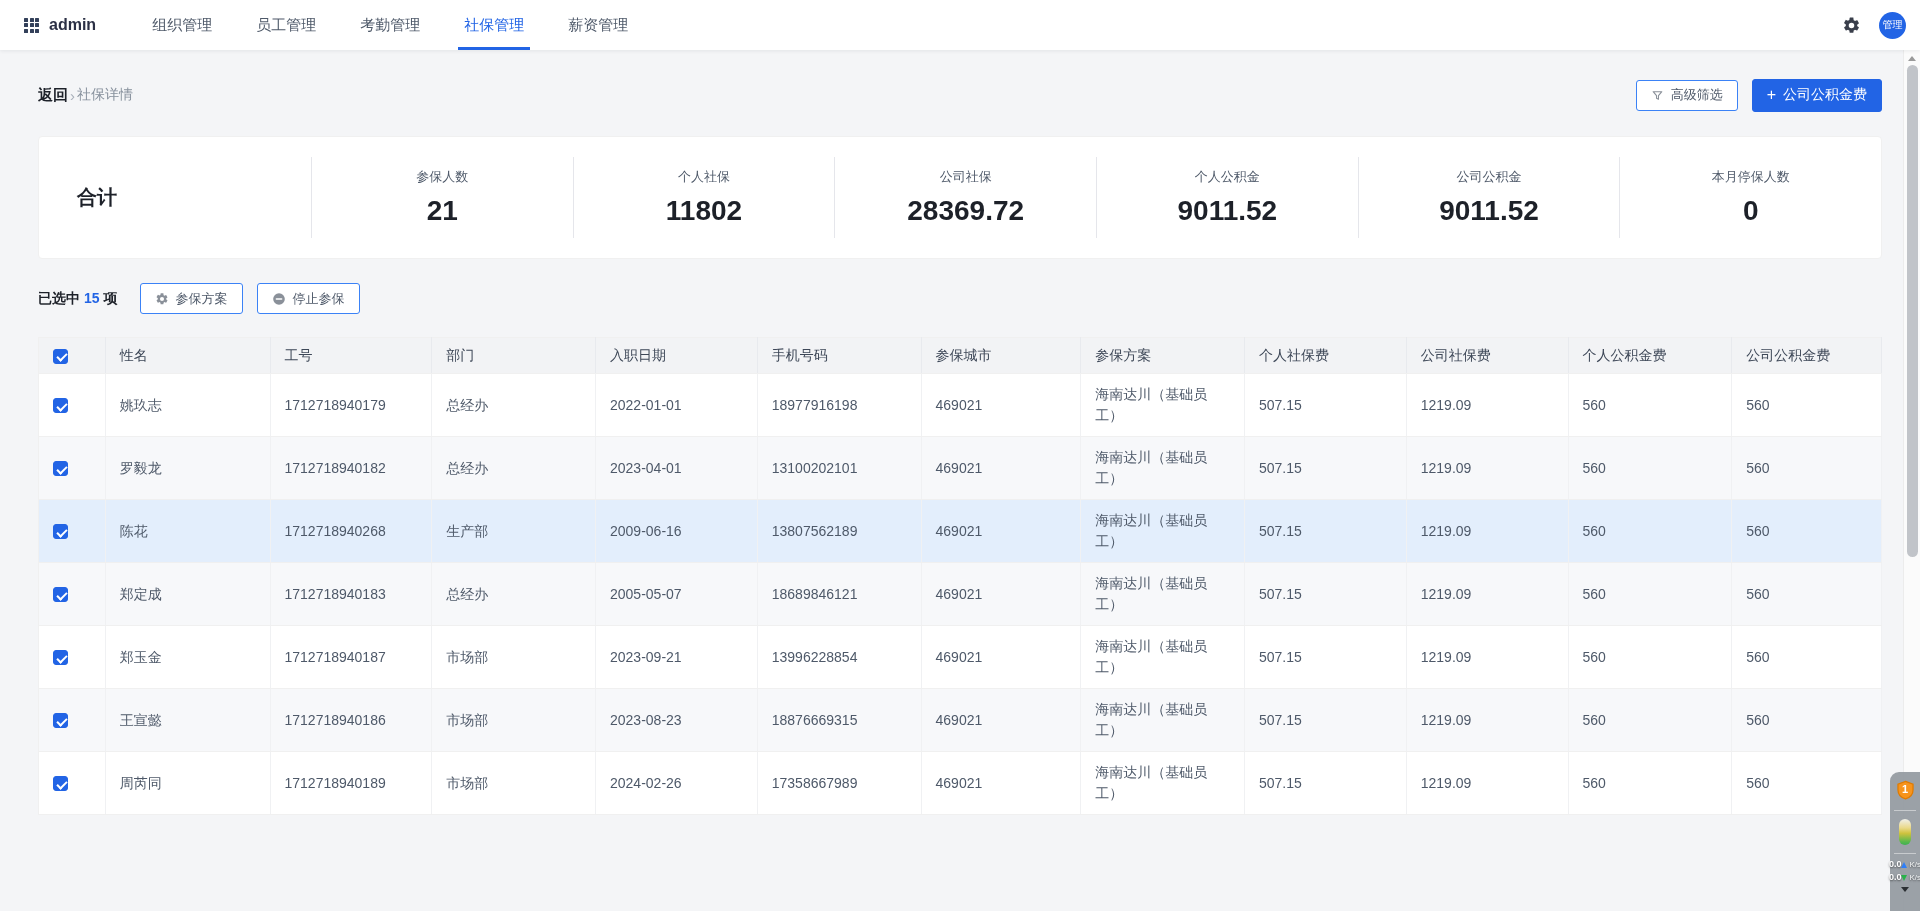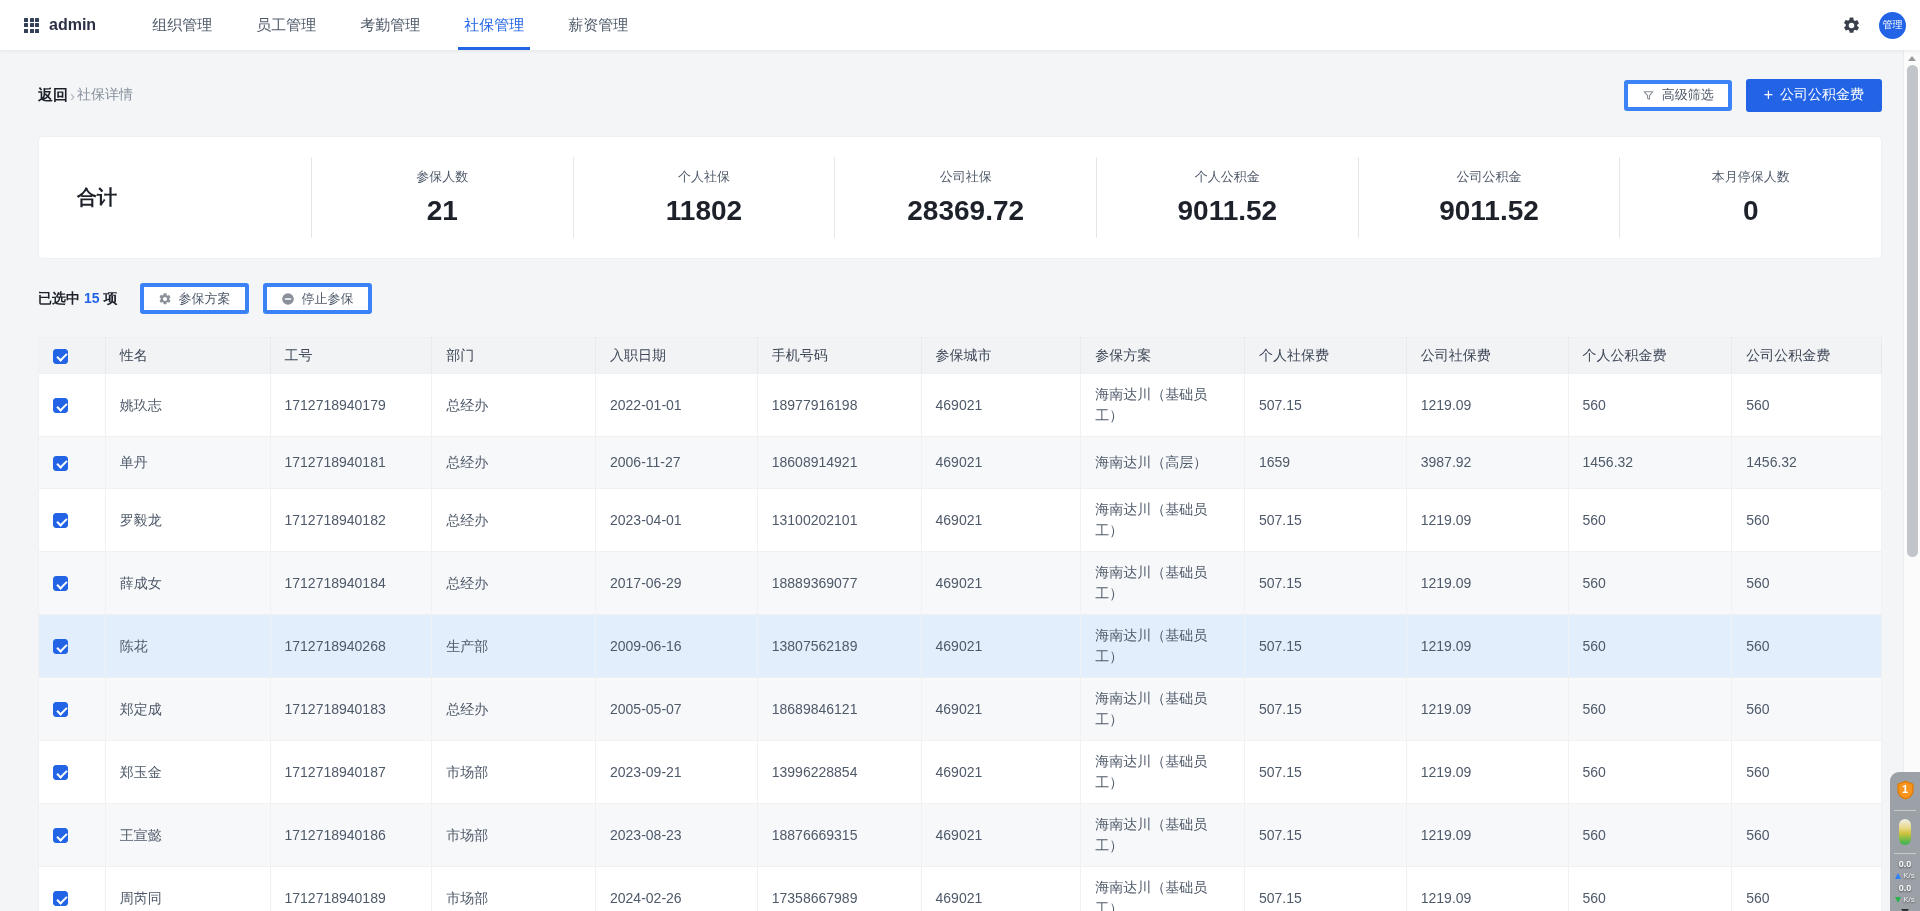--- a/index.html
+++ b/index.html
@@ -41,21 +41,21 @@
   }
   
   .content{padding:0 38px;}
   .toolbar{margin-top:28px;display:flex;align-items:center;justify-content:space-between;height:34px;}
   .breadcrumb{display:flex;align-items:center;gap:2px;}
   .crumb-back{font-size:15px;font-weight:700;color:var(--textDark);cursor:pointer;}
   .crumb-sep{color:#a9b0ba;font-size:15px;}
   .crumb-current{color:var(--labelGray);font-size:14px;}
   .toolbar-actions{display:flex;align-items:center;gap:14px;}
   .btn{
-    display:inline-flex;align-items:center;gap:7px;border:4px solid #3b82f6;background:#fff;
+    display:inline-flex;align-items:center;gap:7px;border:1px solid #3b82f6;background:#fff;
     border-radius:3px;height:31px;padding:0 14px;font-size:13px;color:var(--textGray);cursor:pointer;
     font-family:inherit;
   }
   .btn-primary{background:var(--accent);border-color:var(--accent);color:#fff;height:33px;font-size:14px;}
   .plus-glyph{font-size:16px;line-height:1;}
   
   .summary-card{
     margin-top:24px;background:#fff;border-radius:4px;border:1px solid #f0f0f0;
     height:123px;display:flex;align-items:stretch;padding:20px 0;
   }
@@ -111,21 +111,21 @@
   .shield-badge{
     position:absolute;inset:0;display:flex;align-items:center;justify-content:center;
     color:#fff;font-size:11px;font-weight:700;padding-bottom:3px;
   }
   .w-divider{width:22px;height:1px;background:rgba(255,255,255,.45);margin:3px 0;}
   .capsule{
     width:12px;height:26px;border-radius:7px;margin:5px 0;
     background:linear-gradient(180deg,#f0f0ea 0%,#ead98a 34%,#d3c windows43e 52%,#cfc23e 55%,#57b84d 88%,#3faf52 100%);
     background:linear-gradient(180deg,#f0f0ea 0%,#ead98a 34%,#cfc23e 55%,#57b84d 88%,#3faf52 100%);
   }
-  .net{display:flex;flex-direction:column;align-items:center;line-height:11px;margin-top:2px;}
+  .net{display:flex;flex-direction:row;align-items:center;line-height:11px;margin-top:2px;}
   .net-val{color:#fff;font-size:9px;font-weight:700;text-shadow:0 1px 2px rgba(0,0,0,.55);}
   .net-row{display:flex;align-items:center;gap:2px;}
   .net-unit{color:#f2f4f5;font-size:8px;text-shadow:0 1px 2px rgba(0,0,0,.5);}
   .tri-up{width:0;height:0;border-left:3.5px solid transparent;border-right:3.5px solid transparent;border-bottom:6px solid #2f7ff7;}
   .tri-down{width:0;height:0;border-left:3.5px solid transparent;border-right:3.5px solid transparent;border-top:6px solid #28b24a;}
   .widget-caret{width:0;height:0;border-left:4px solid transparent;border-right:4px solid transparent;border-top:5px solid #2b2f33;margin-top:4px;}
 </style>
 </head>
 <body>
 
@@ -311,64 +311,36 @@
           <td>2022-01-01</td>
           <td>18977916198</td>
           <td>469021</td>
           <td>海南达川（基础员工）</td>
           <td>507.15</td>
           <td>1219.09</td>
           <td>560</td>
           <td>560</td>
         </tr>
 
-        <tr>
-          <td><span class="checkbox checked"></span></td>
-          <td>单丹</td>
-          <td>1712718940181</td>
-          <td>总经办</td>
-          <td>2006-11-27</td>
-          <td>18608914921</td>
-          <td>469021</td>
-          <td>海南达川（高层）</td>
-          <td>1659</td>
-          <td>3987.92</td>
-          <td>1456.32</td>
-          <td>1456.32</td>
-        </tr>
 
         <tr>
           <td><span class="checkbox checked"></span></td>
           <td>罗毅龙</td>
           <td>1712718940182</td>
           <td>总经办</td>
           <td>2023-04-01</td>
           <td>13100202101</td>
           <td>469021</td>
           <td>海南达川（基础员工）</td>
           <td>507.15</td>
           <td>1219.09</td>
           <td>560</td>
           <td>560</td>
         </tr>
 
-        <tr>
-          <td><span class="checkbox checked"></span></td>
-          <td>薛成女</td>
-          <td>1712718940184</td>
-          <td>总经办</td>
-          <td>2017-06-29</td>
-          <td>18889369077</td>
-          <td>469021</td>
-          <td>海南达川（基础员工）</td>
-          <td>507.15</td>
-          <td>1219.09</td>
-          <td>560</td>
-          <td>560</td>
-        </tr>
 
         <tr class="row-highlight">
           <td><span class="checkbox checked"></span></td>
           <td>陈花</td>
           <td>1712718940268</td>
           <td>生产部</td>
           <td>2009-06-16</td>
           <td>13807562189</td>
           <td>469021</td>
           <td>海南达川（基础员工）</td>

